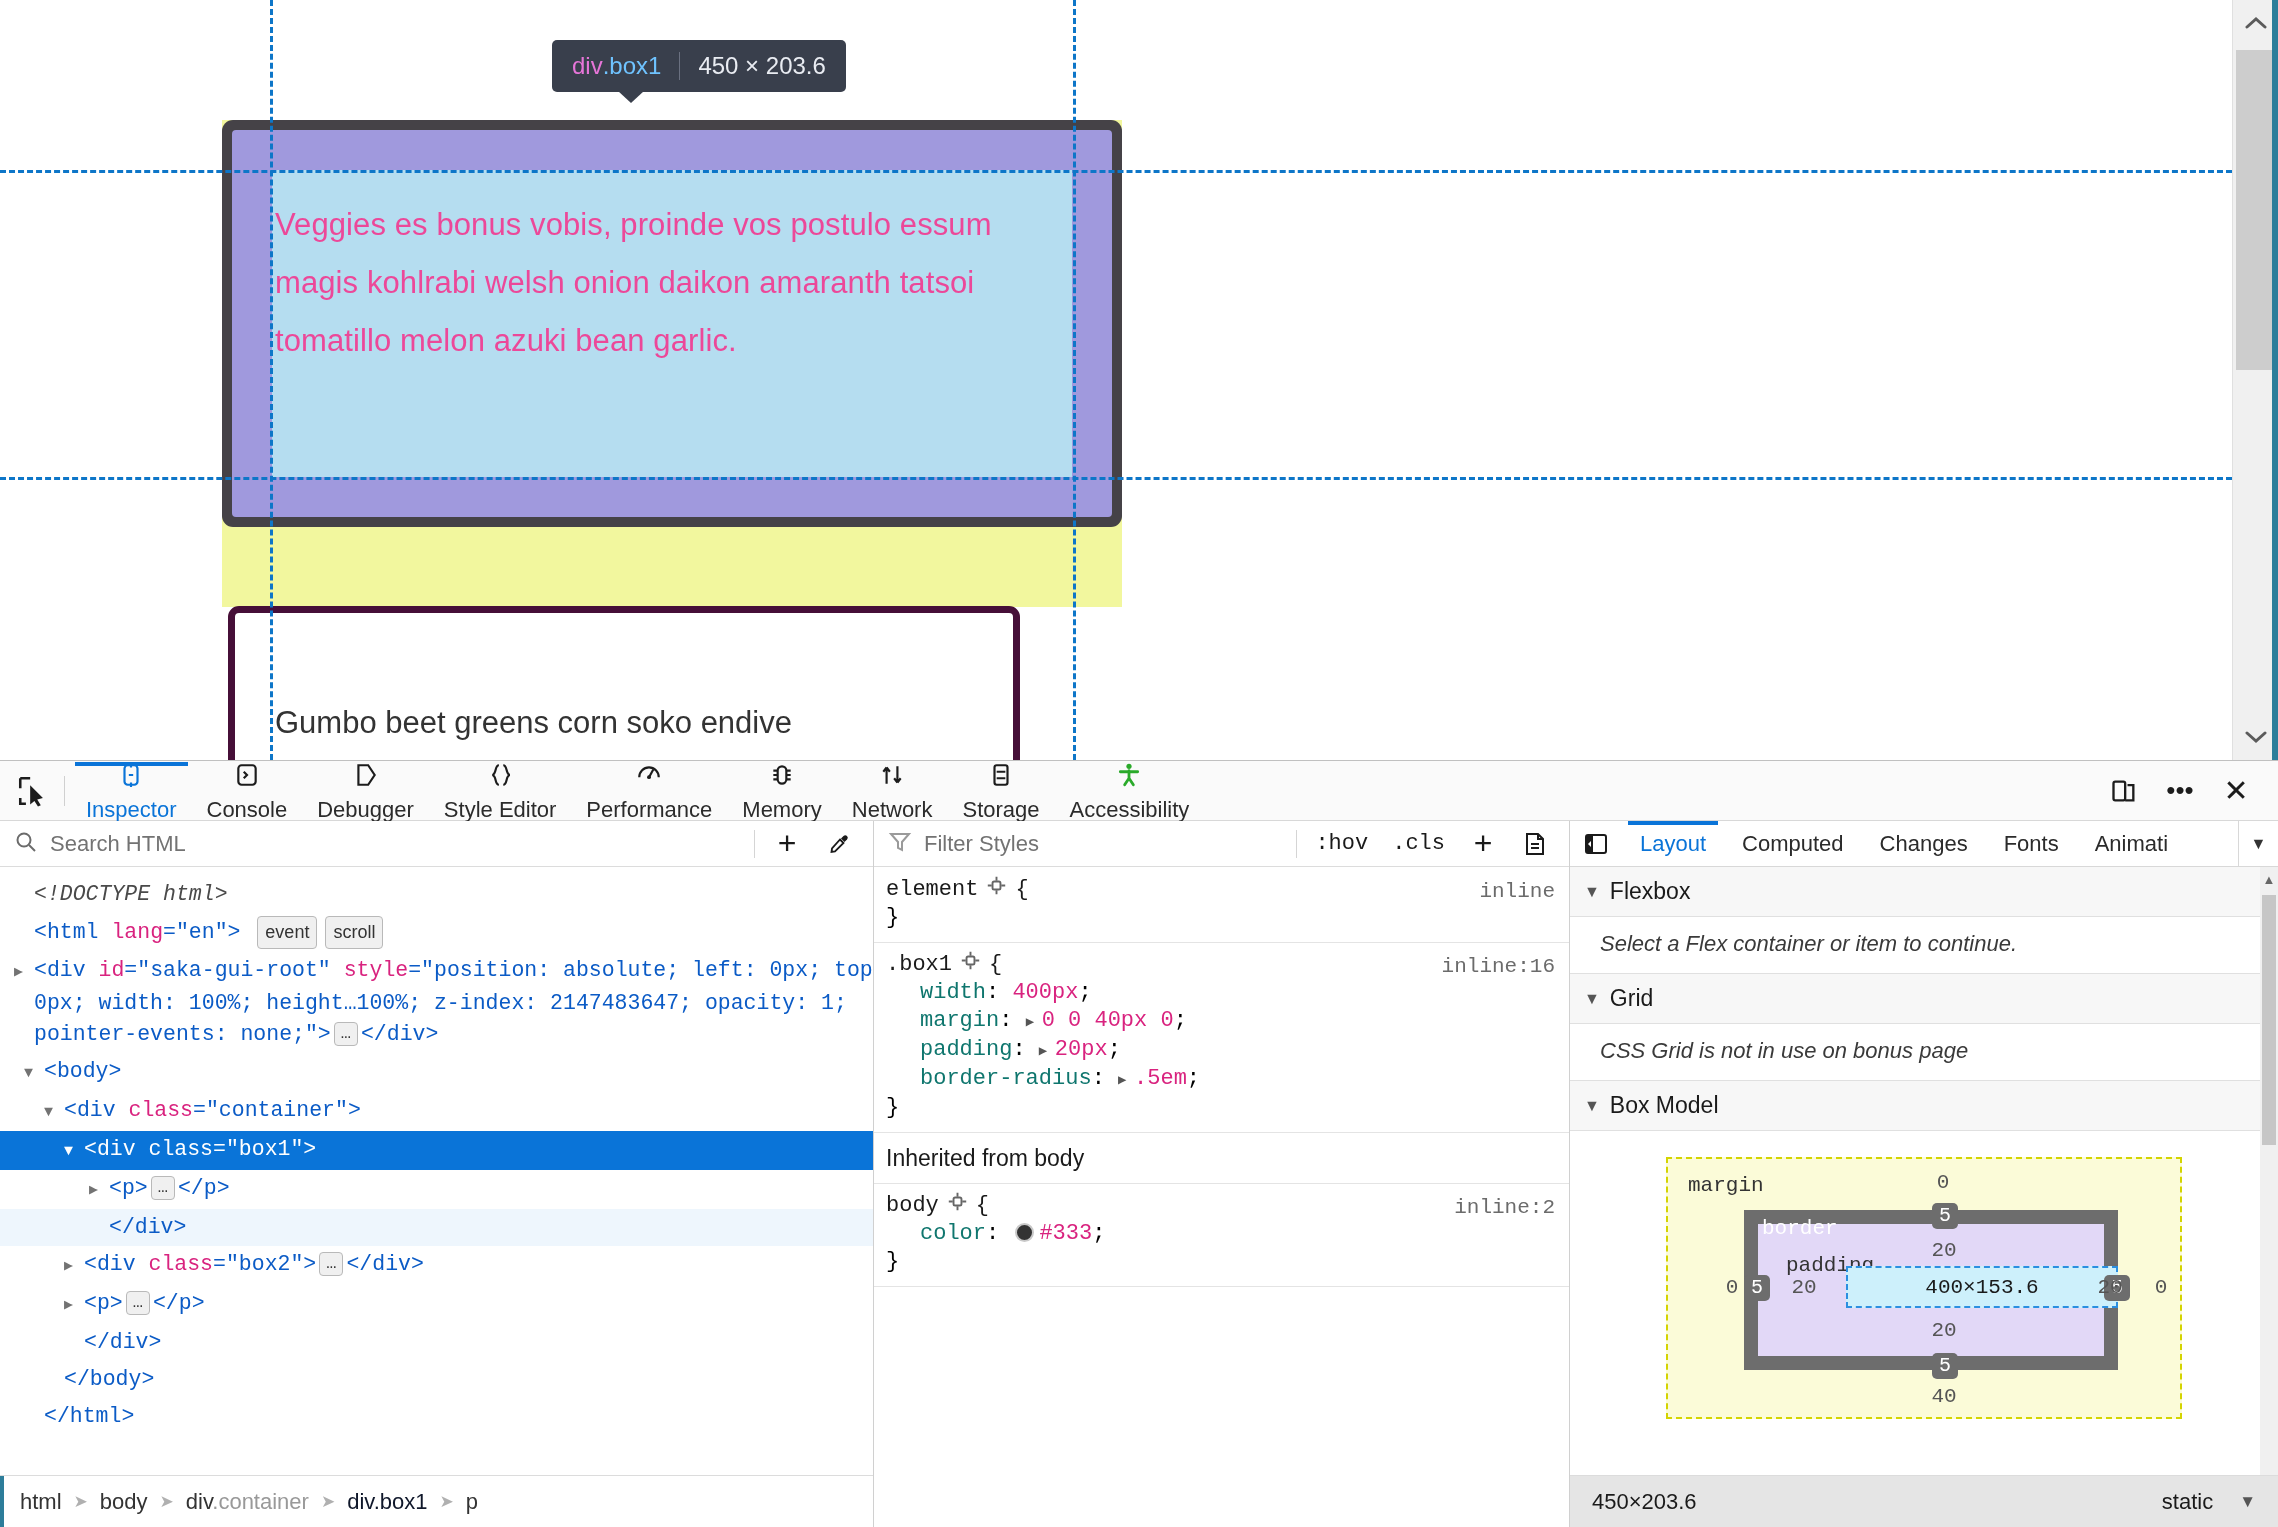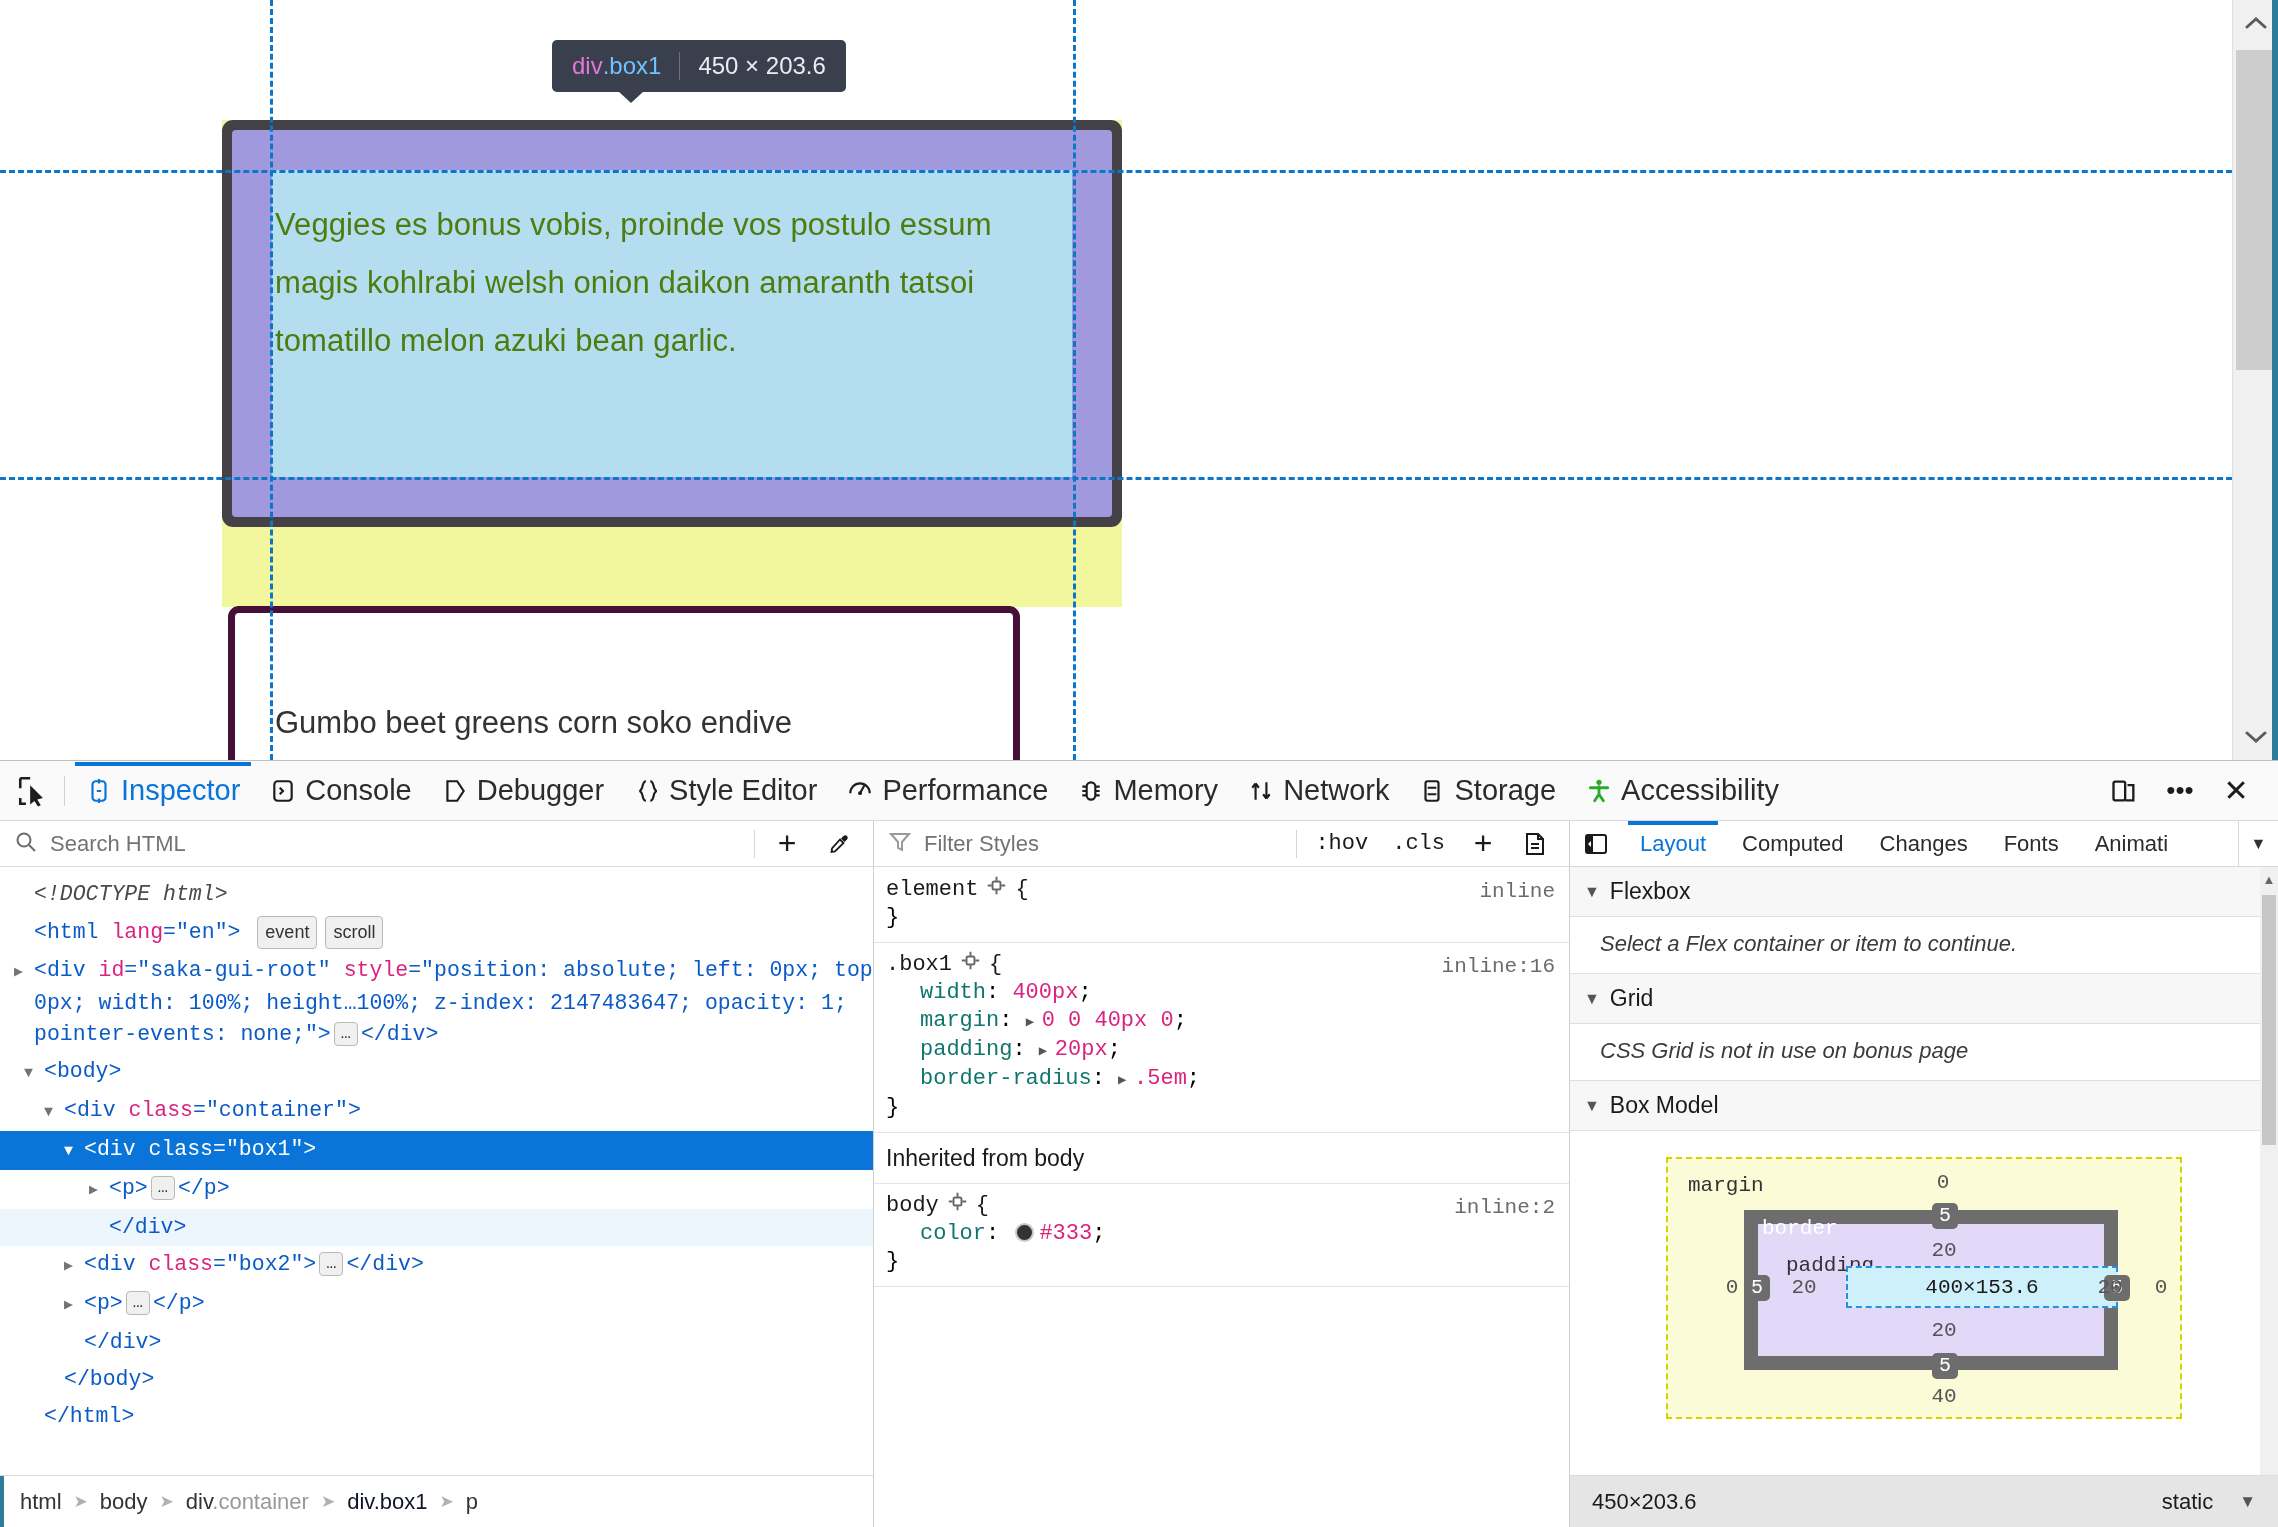--- a/index.html
+++ b/index.html
@@ -32,21 +32,21 @@
   
   .hl-padding {
     position:absolute; background:#a099dd; border-radius:4px;
   }
   
   .hl-content {
     position:absolute; background:#b5ddf0;
   }
   .box1-text {
     position:absolute;
-    color:#4d7c0f;
+    color:#ec4899;
     font-size:31px;
     line-height:58px;
     font-family:"Liberation Sans", sans-serif;
     width:760px;
     letter-spacing:0.1px;
   }
 
   
   .guide-v, .guide-h { position:absolute; }
   .guide-v {
@@ -135,22 +135,22 @@
     padding-left:10px;
   }
   .picker-btn {
     width:46px; height:44px; display:flex; align-items:center; justify-content:center;
     margin-right:8px;
   }
   .tb-sep { width:1px; height:30px; background:#d0d0d0; margin-right:6px;}
   .dt-tab {
     display:flex; align-items:center; gap:9px;
     height:58px; padding:0 15px;
-    font-size:29px; color:#2b2b2b;
-    position:relative; white-space:nowrap;
+    font-size:22px; color:#2b2b2b;
+    position:relative; white-space:nowrap;flex-direction:column;
   }
   .dt-tab.active { color:#0a74d8; }
   .dt-tab.active:after {
     content:""; position:absolute; left:4px; right:4px; top:0; height:4px;
     background:#0a74d8;
   }
   .dt-tab .ic { display:flex; align-items:center; }
   #dt-toolbar .spacer { flex:1; }
   .tb-right-btn {
     width:56px; height:52px; display:flex; align-items:center; justify-content:center;

